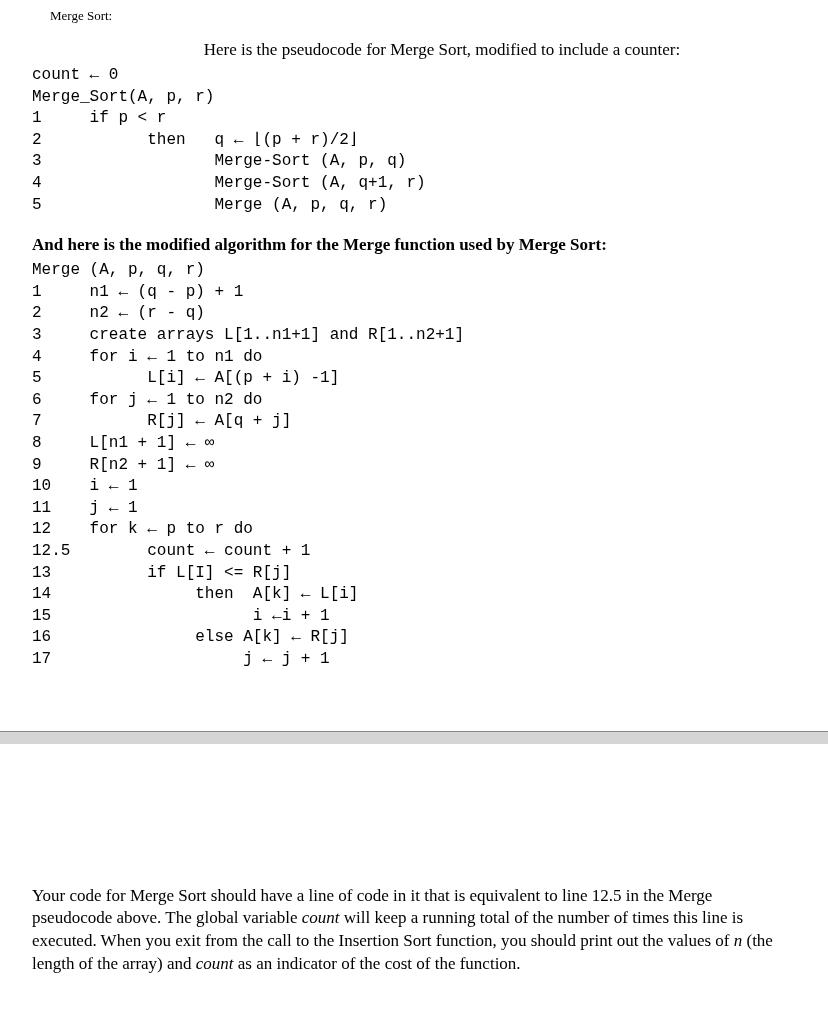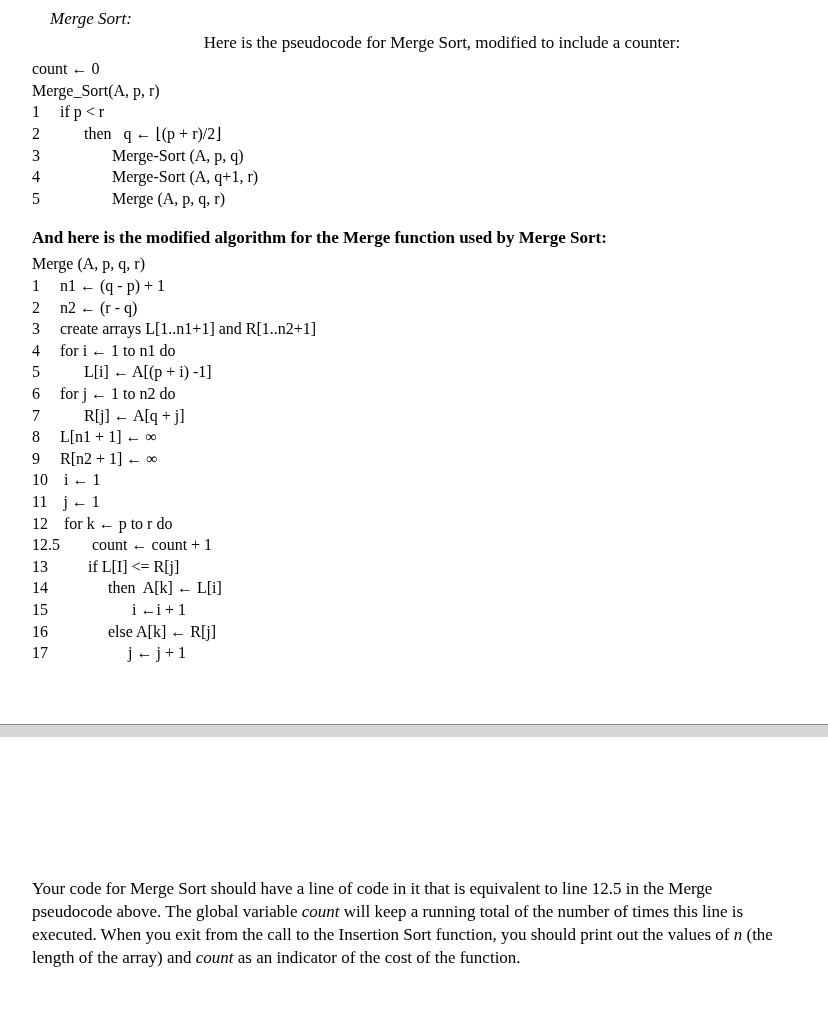--- a/index.html
+++ b/index.html
@@ -6,33 +6,32 @@
     body {
       font-family: 'Times New Roman', Times, serif;
       font-size: 17px;
       color: #000;
       background: #fff;
       width: 828px;
       padding: 8px 32px 24px 32px;
       line-height: 1.3;
     }
     .title {
-      font-style: italic;
-      font-size: 17px;
+      font-size: 13px;
       margin-left: 18px;
-      margin-bottom: 2px;
+      margin-bottom: 14px;
     }
     .intro {
       font-size: 17px;
       margin-left: 56px;
       margin-bottom: 4px;
       text-align: center;
     }
     .code {
-      font-family: Liberation Serif, serif;
+      font-family: Liberation Mono, monospace;
       font-size: 16px;
       white-space: pre;
       line-height: 1.35;
       margin-bottom: 18px;
     }
     .narrative {
       font-family: 'Times New Roman', Times, serif;
       font-size: 17px;
       margin-bottom: 4px;
       font-weight: bold;

